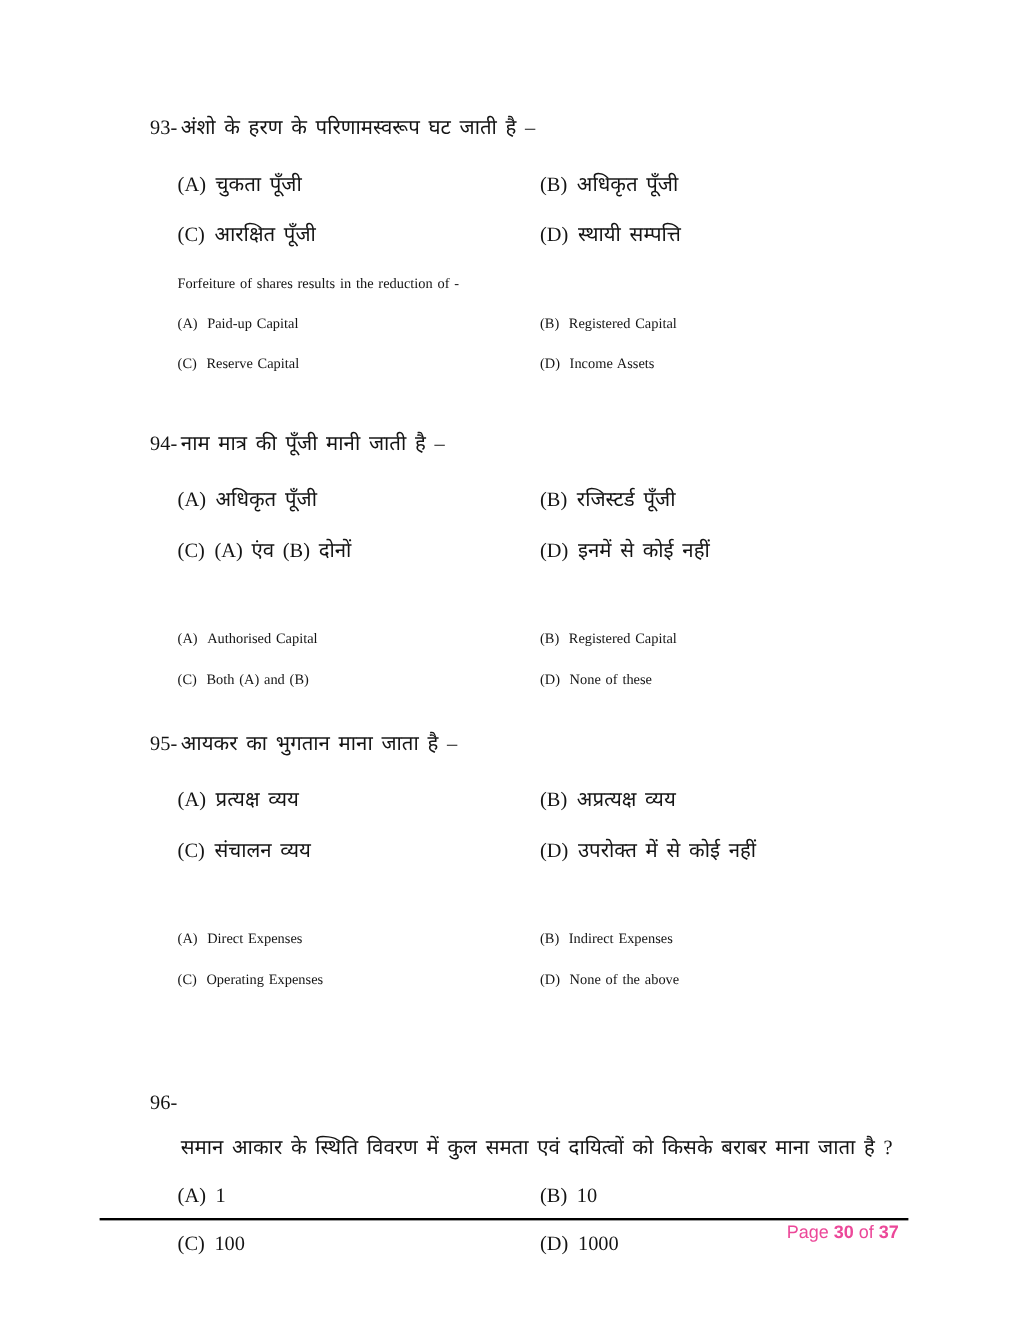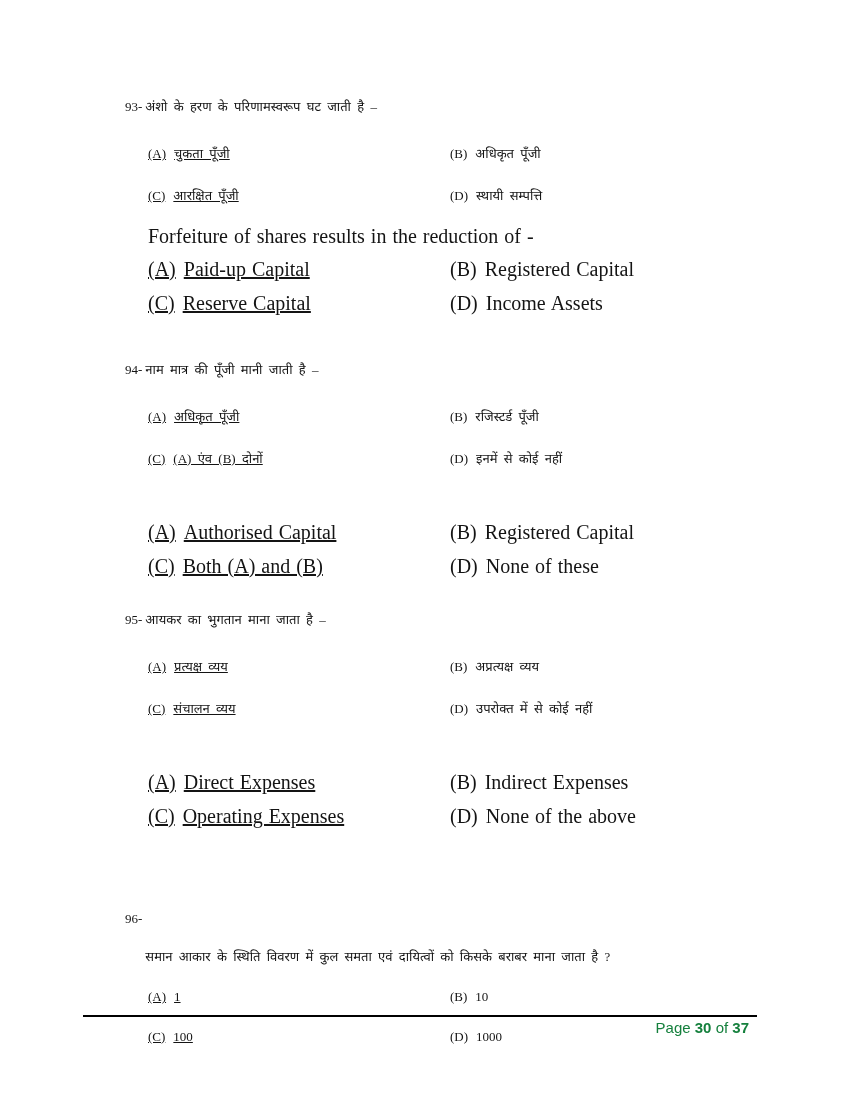--- a/index.html
+++ b/index.html
@@ -13,40 +13,40 @@
     overflow: hidden;
   }
   
   .q {
     position: absolute;
     left: 125px;
     width: 645px;
   }
   .hindi {
     font-family: "Liberation Serif", "DejaVu Sans", serif;
-    font-size: 13px;
+    font-size: 17px;
     line-height: 24px;
     word-spacing: 3px;
   }
   .en {
     font-family: "Liberation Serif", serif;
-    font-size: 20px;
+    font-size: 12px;
     line-height: 20px;
     word-spacing: 1px;
     text-align: right;
   }
   .q-title { display: flex; }
   .q-num { flex-shrink: 0; margin-right: 3px; }
   .q-text { flex: 1; }
   .q96-title .q-text { line-height: 32px; margin-top: 34px; }
   .opt {
     position: absolute;
     white-space: nowrap;
   }
-  .col-a { left: 23px; text-decoration: underline; }
+  .col-a { left: 23px; }
   .col-b { left: 325px; }
   .r1 { top: 47px; }
   .r2 { top: 89px; text-align: center; }
   .en-q { position: absolute; left: 23px; top: 131px; white-space: nowrap; }
   .r3 { top: 164px; }
   .r4 { top: 198px; }
   .q96 .r1 { top: 78px; }
   .q96 .r2 { top: 118px; }
   .opt .lbl { margin-right: 8px; }
   
@@ -63,21 +63,21 @@
     border-top: 2px solid #000000;
   }
   .footer-text {
     position: absolute;
     left: 83px;
     top: 1019px;
     width: 666px;
     text-align: right;
     font-family: "Liberation Sans", sans-serif;
     font-size: 15px;
-    color: #15803d;
+    color: #ec4899;
   }
   .footer-text .num { font-weight: 700; }
 </style>
 </head>
 <body>
 
 <div class="page">
 
   <section class="q q93">
     <div class="q-title hindi">

